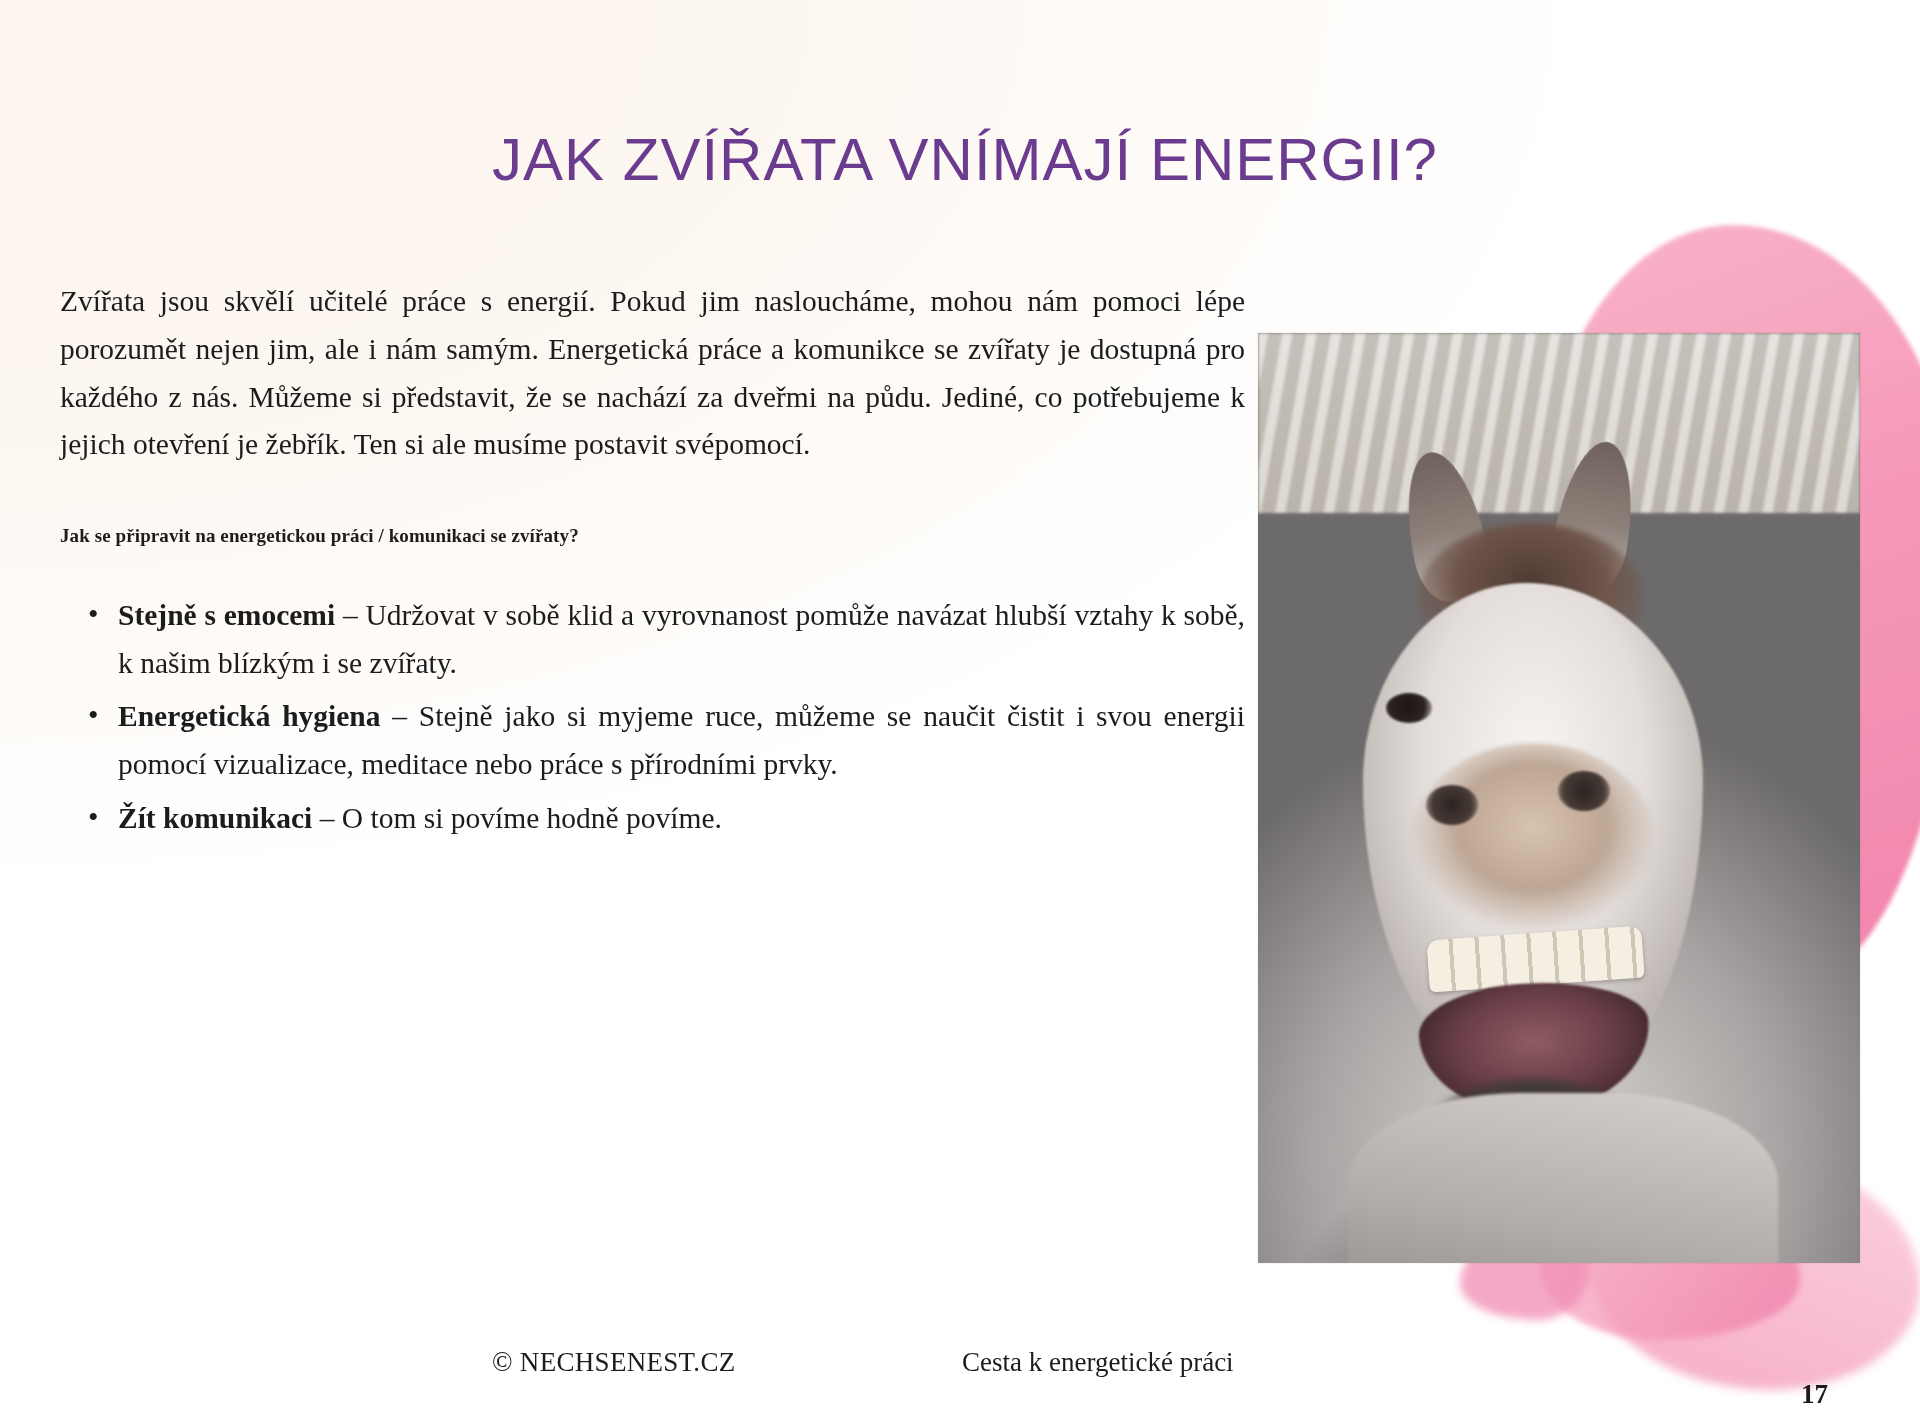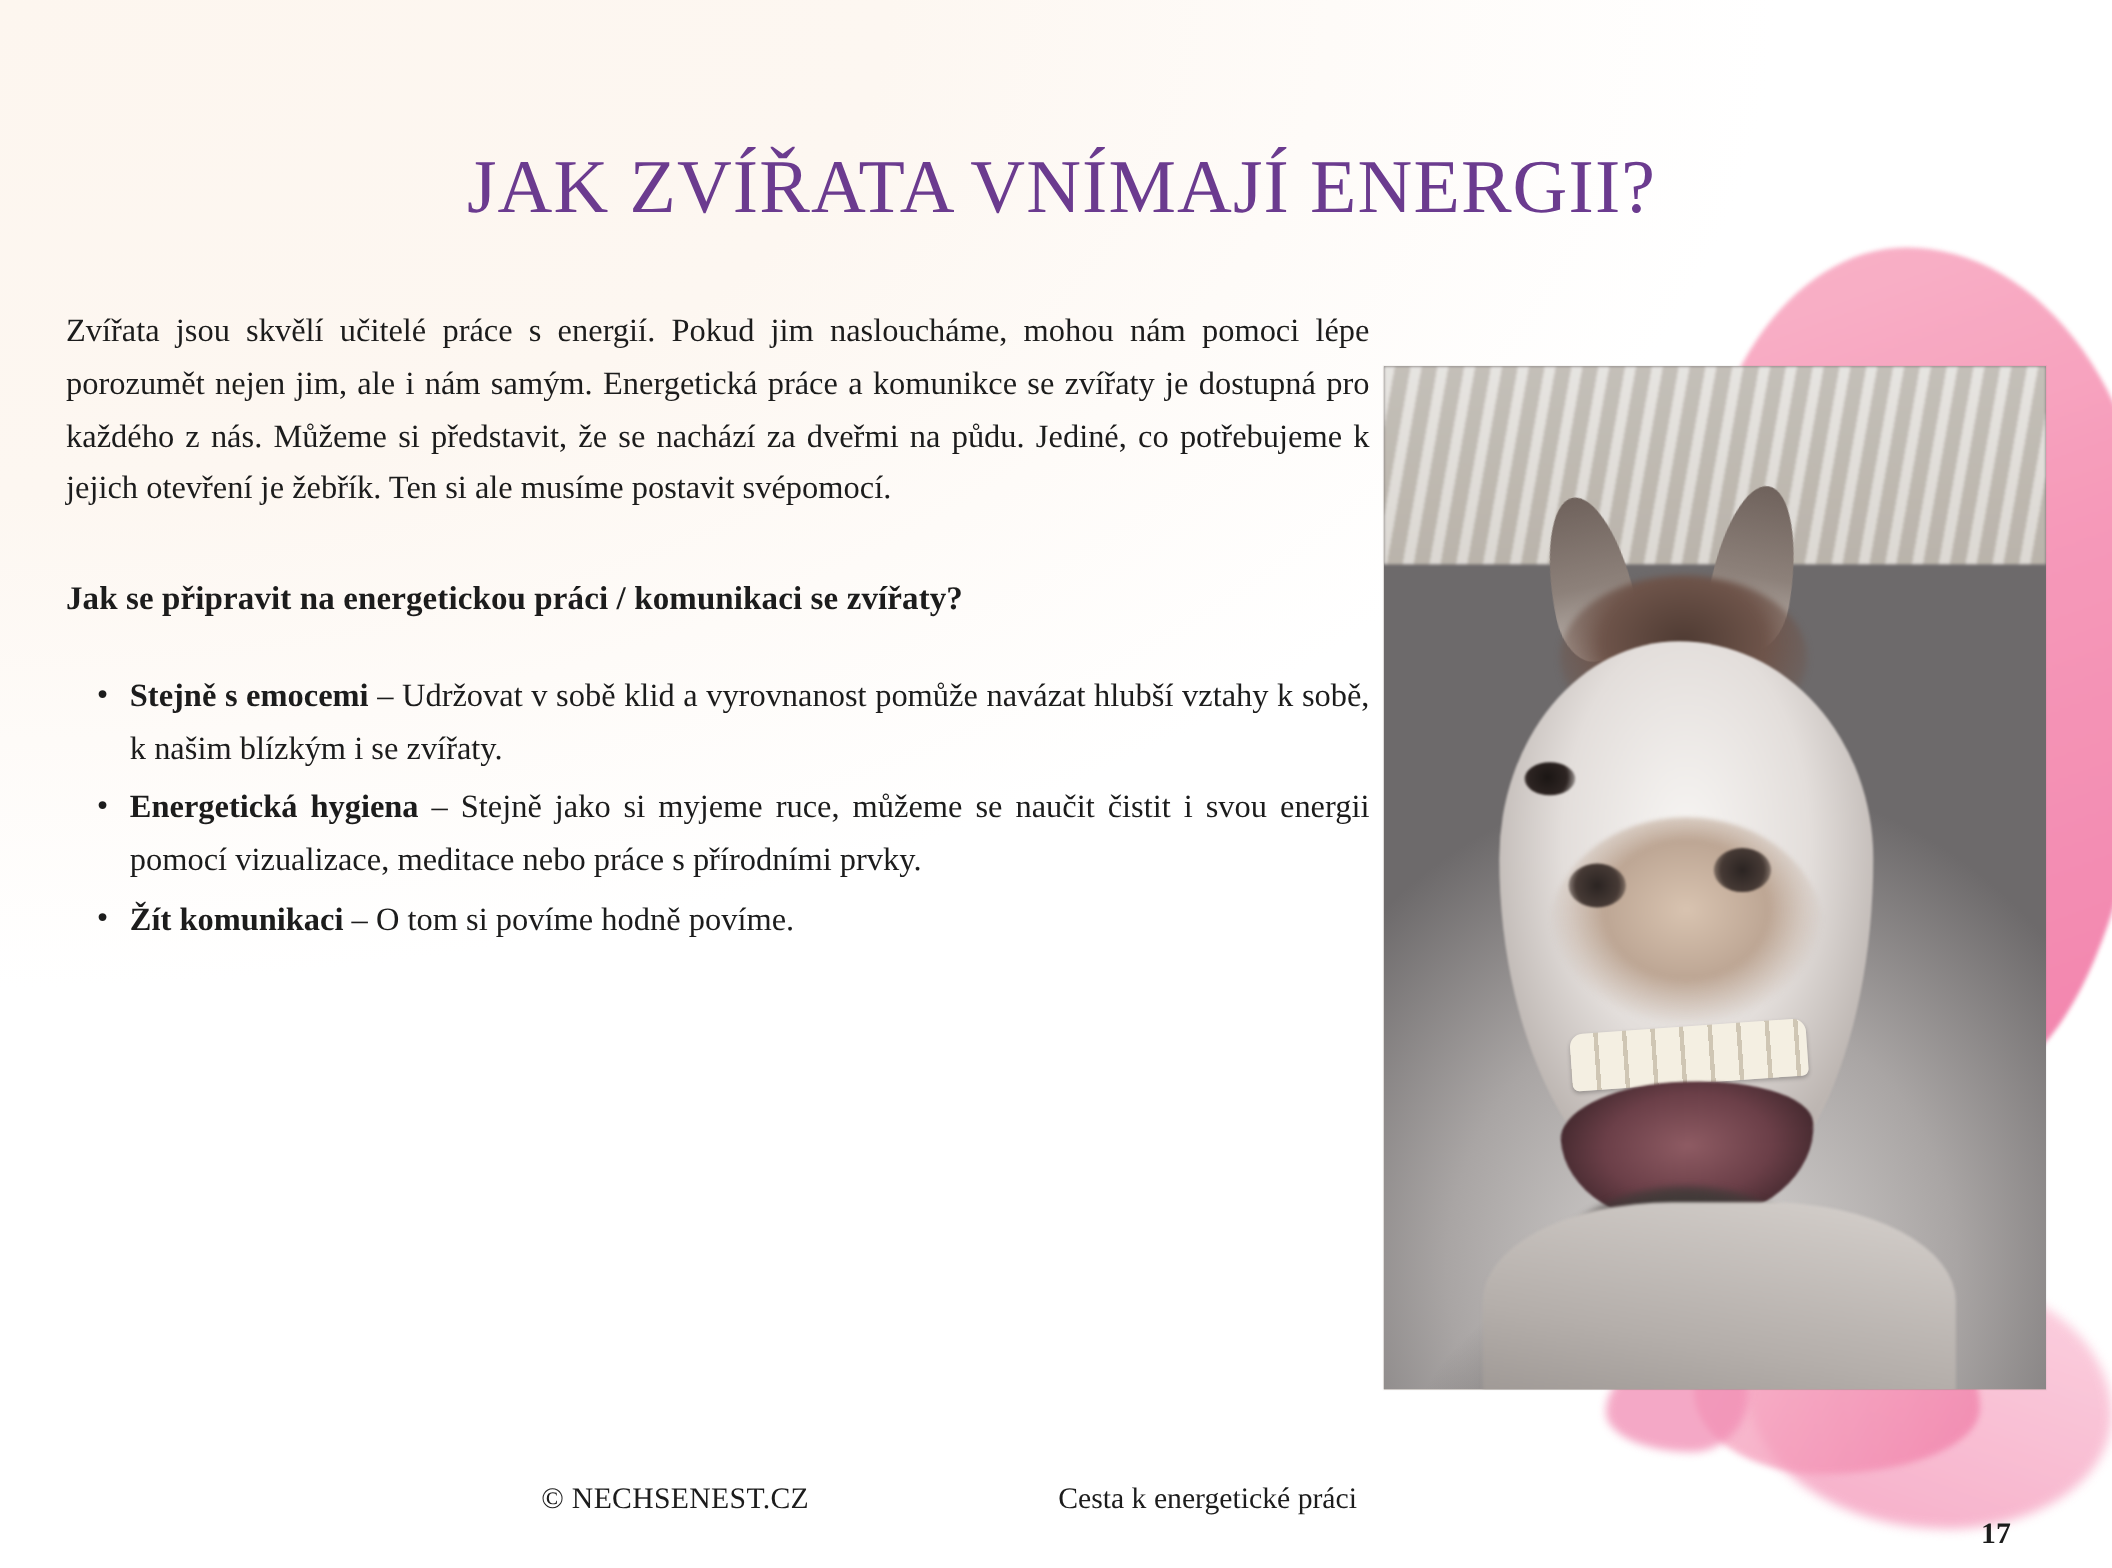--- a/index.html
+++ b/index.html
@@ -70,25 +70,25 @@
     border-radius: 50% 50% 45% 55% / 45% 55% 45% 55%;
     filter: blur(5px);
   }
 
   
   .title {
     position: absolute;
     left: 70px;
     top: 88px;
     width: 1790px;
-    font-size: 69px;
+    font-size: 60px;
     line-height: 1.05;
     letter-spacing: 1px;
     color: #6b3b8f;
-    font-family: Liberation Serif, serif;
+    font-family: Liberation Sans, sans-serif;
     font-weight: normal;
     text-align: center;
   }
 
   
   .content {
     position: absolute;
     left: 60px;
     top: 278px;
     width: 1185px;
@@ -97,21 +97,21 @@
     line-height: 1.62;
   }
   .intro p {
     margin: 0;
     text-align: justify;
     text-justify: inter-word;
   }
   .subhead {
     margin-top: 52px;
     font-weight: bold;
-    font-size: 30px;
+    font-size: 19px;
     letter-spacing: .1px;
   }
   ul.bullets {
     margin: 40px 0 0 0;
     padding-left: 58px;
     list-style: none;
   }
   ul.bullets li {
     position: relative;
     margin-bottom: 6px;

